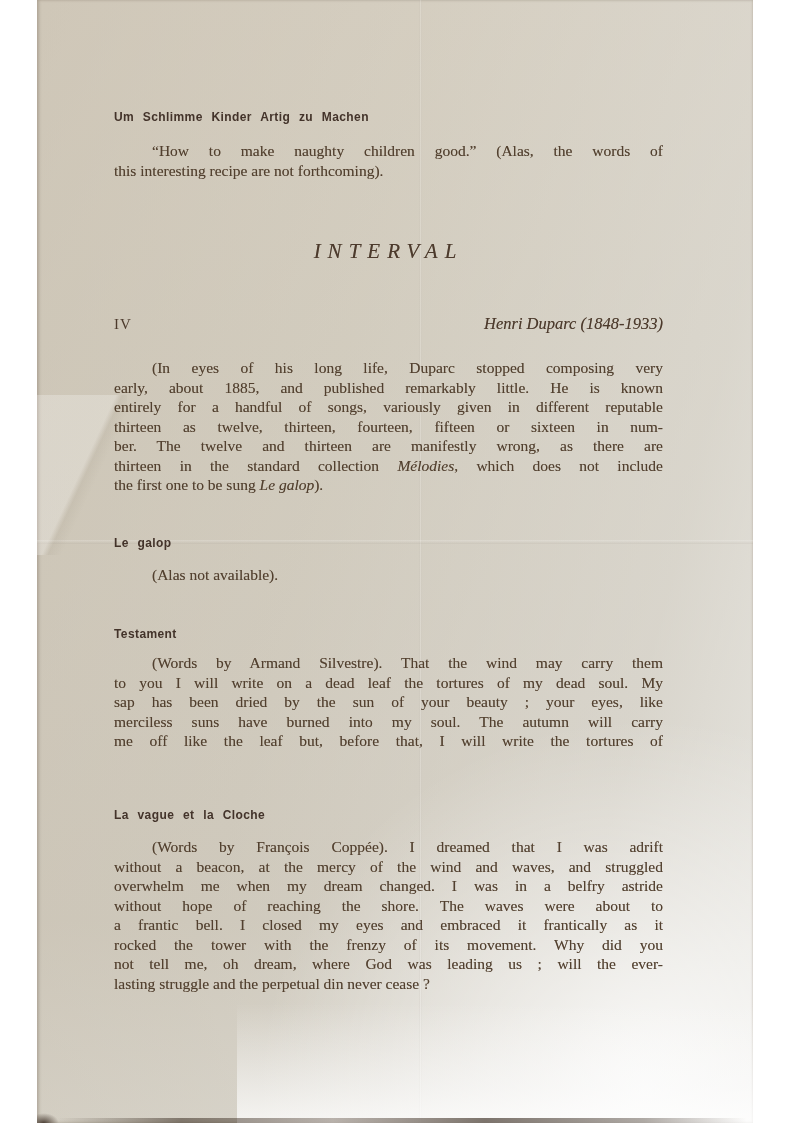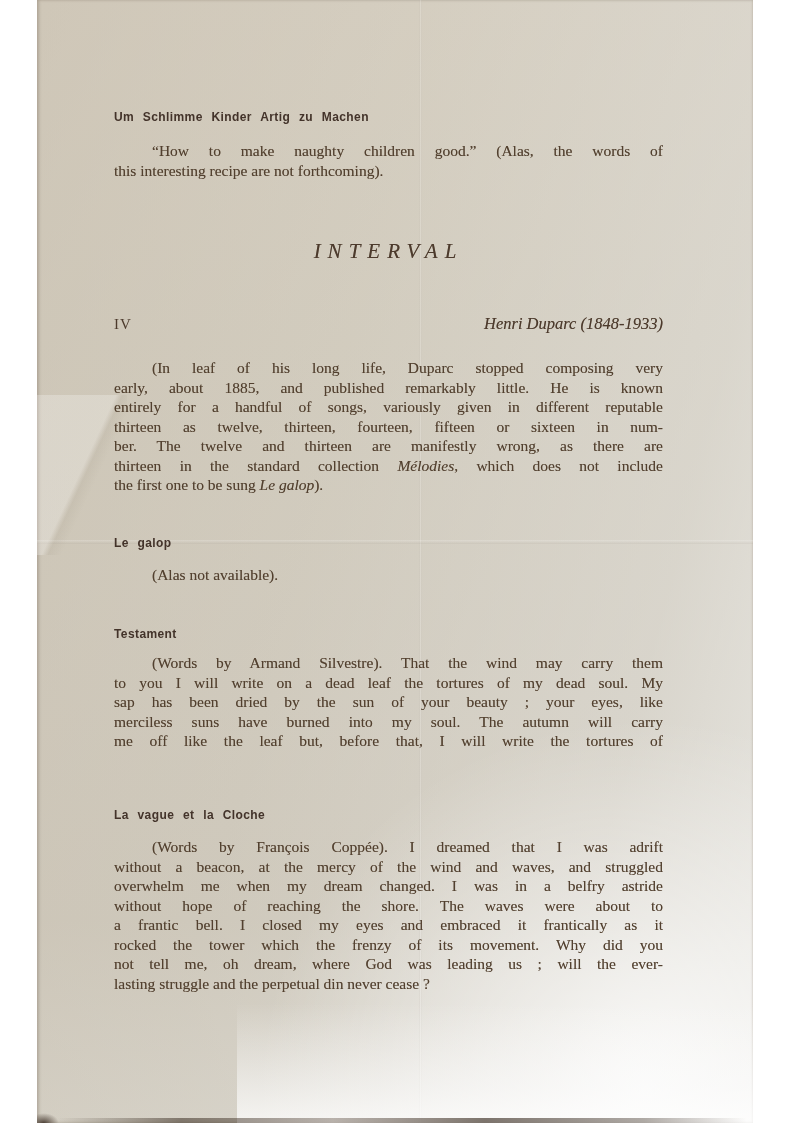--- a/index.html
+++ b/index.html
@@ -95,21 +95,21 @@
       </div>
 
       <div class="interval">INTERVAL</div>
 
       <div class="row-composer">
         <span class="part-number">IV</span>
         <span class="composer-name">Henri Duparc (1848-1933)</span>
       </div>
 
       <div class="para" style="top:358px;">
-        <div class="t-line just first">(In leaf of his long life, Duparc stopped composing very</div>
+        <div class="t-line just first">(In eyes of his long life, Duparc stopped composing very</div>
         <div class="t-line just">early, about 1885, and published remarkably little.  He is known</div>
         <div class="t-line just">entirely for a handful of songs, variously given in different reputable</div>
         <div class="t-line just">thirteen as twelve, thirteen, fourteen, fifteen or sixteen in num-</div>
         <div class="t-line just">ber.  The twelve and thirteen are manifestly wrong, as there are</div>
         <div class="t-line just"><span>thirteen in the standard collection </span><span class="it">Mélodies</span><span>, which does not include</span></div>
         <div class="t-line just last"><span>the first one to be sung </span><span class="it">Le galop</span><span>).</span></div>
       </div>
 
       <div class="song-title" style="top:536px;">Le galop</div>
 
@@ -128,20 +128,20 @@
       </div>
 
       <div class="song-title" style="top:808px;">La vague et la Cloche</div>
 
       <div class="para" style="top:837px;">
         <div class="t-line just first">(Words by François Coppée).  I dreamed that I was adrift</div>
         <div class="t-line just">without a beacon, at the mercy of the wind and waves, and struggled</div>
         <div class="t-line just">overwhelm me when my dream changed.  I was in a belfry astride</div>
         <div class="t-line just">without hope of reaching the shore.  The waves were about to</div>
         <div class="t-line just">a frantic bell.  I closed my eyes and embraced it frantically as it</div>
-        <div class="t-line just">rocked the tower which the frenzy of its movement.  Why did you</div>
+        <div class="t-line just">rocked the tower with the frenzy of its movement.  Why did you</div>
         <div class="t-line just">not tell me, oh dream, where God was leading us ;  will the ever-</div>
         <div class="t-line just last">lasting struggle and the perpetual din never cease ?</div>
       </div>
 
     </div>
   </div>
 </div>
 
 </body></html>

